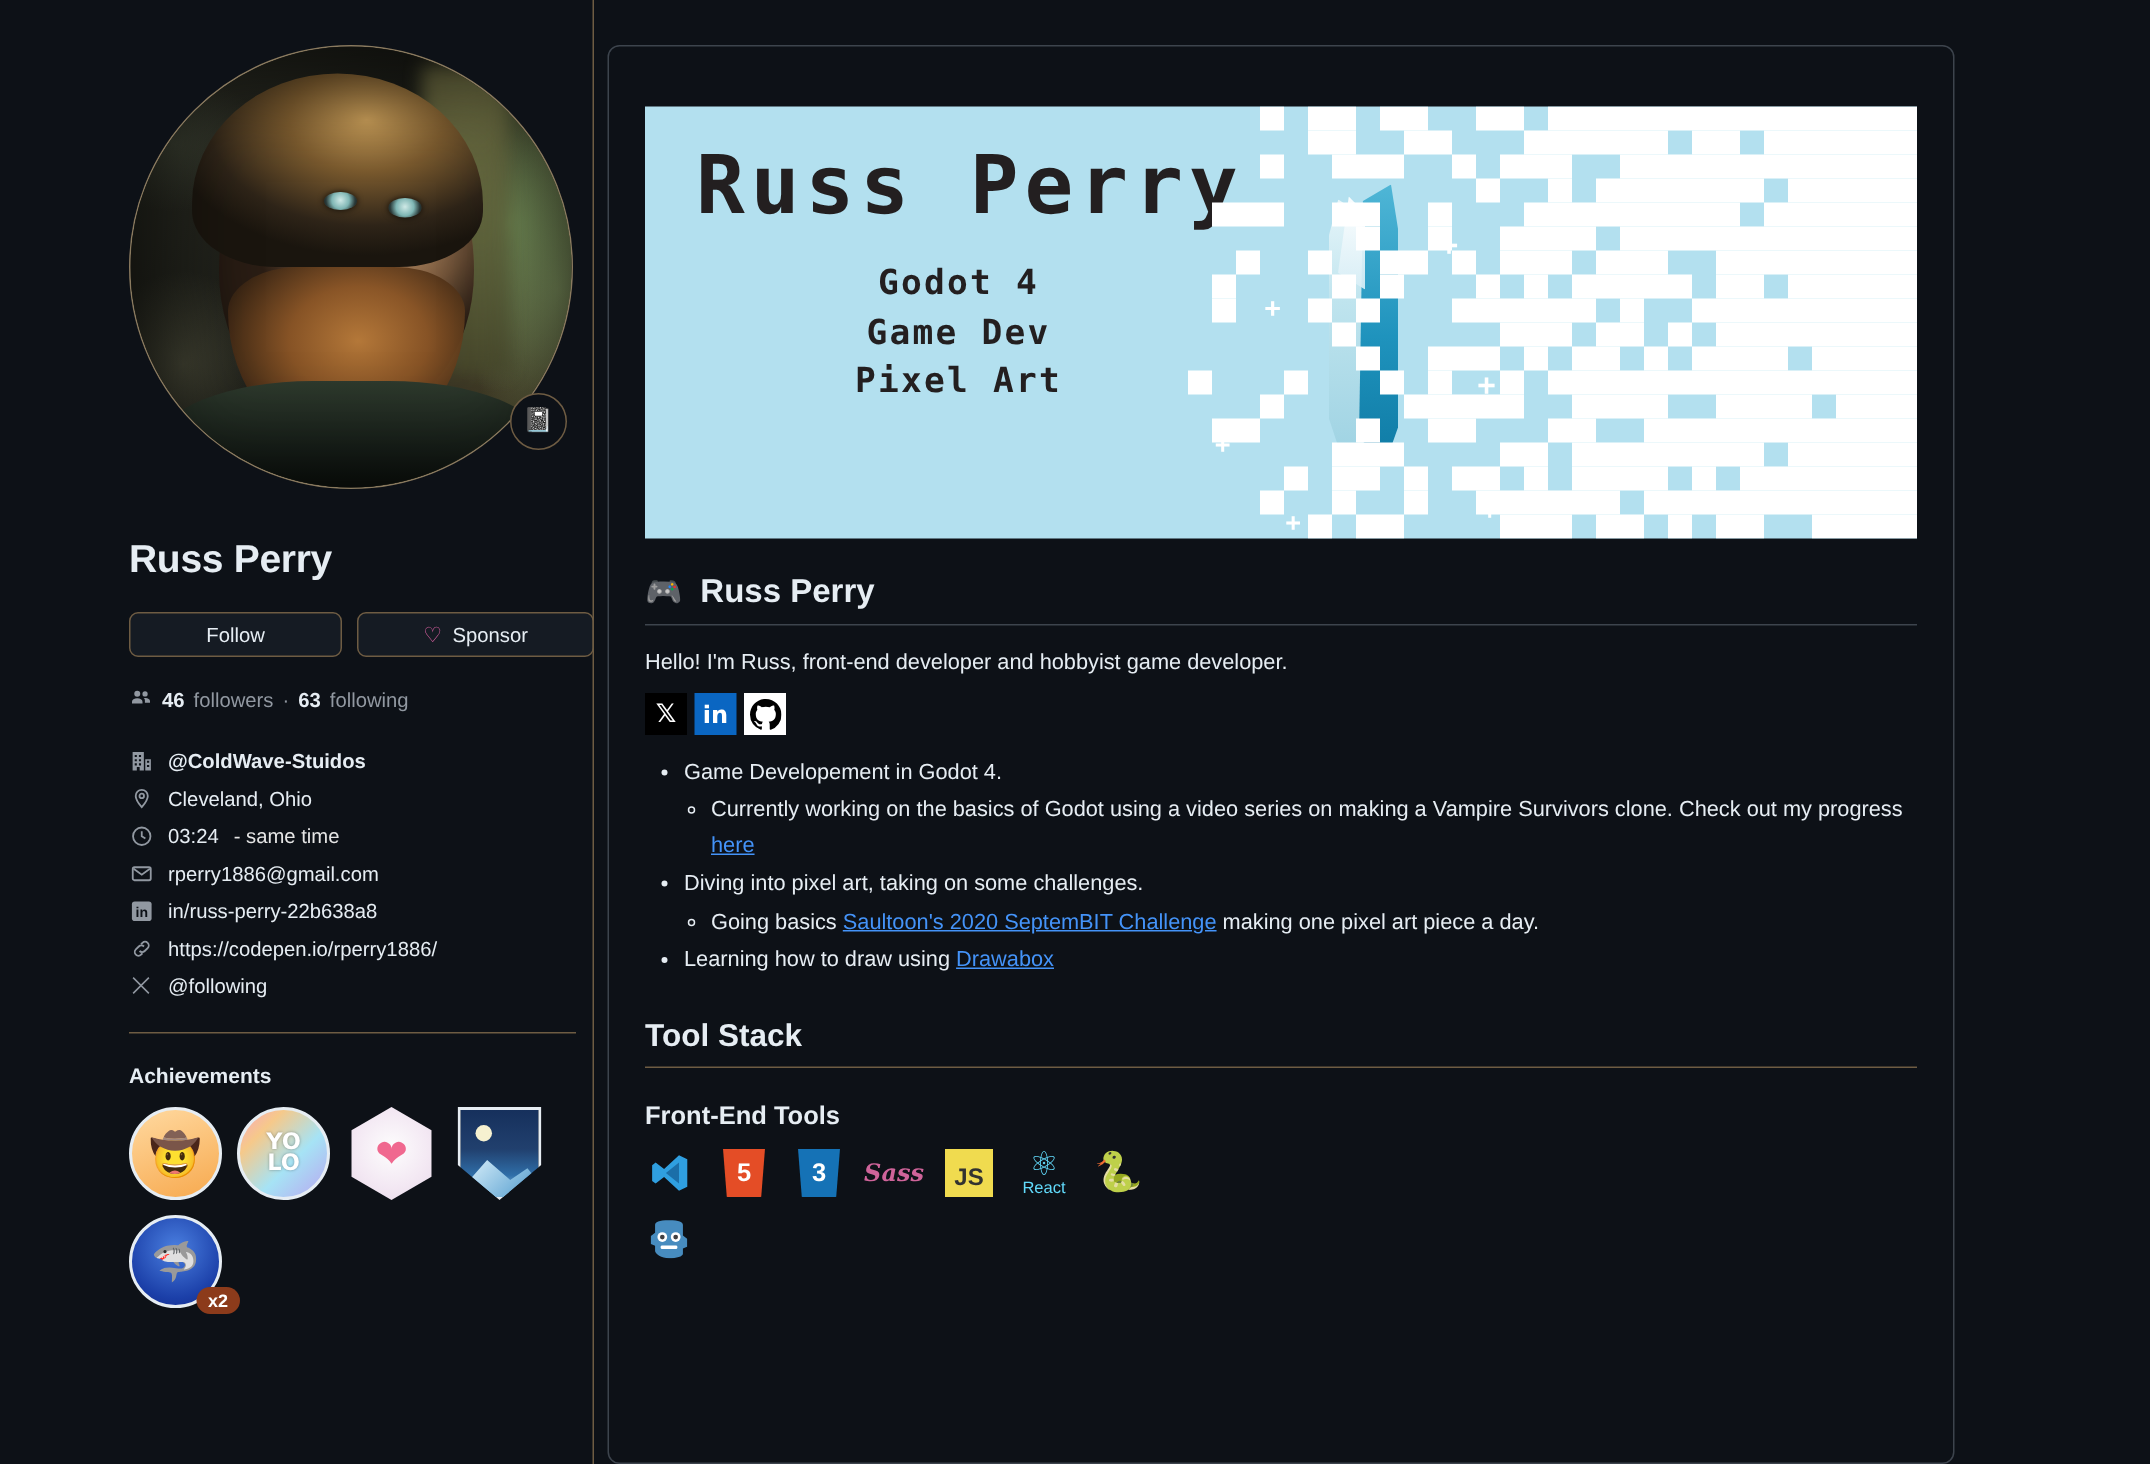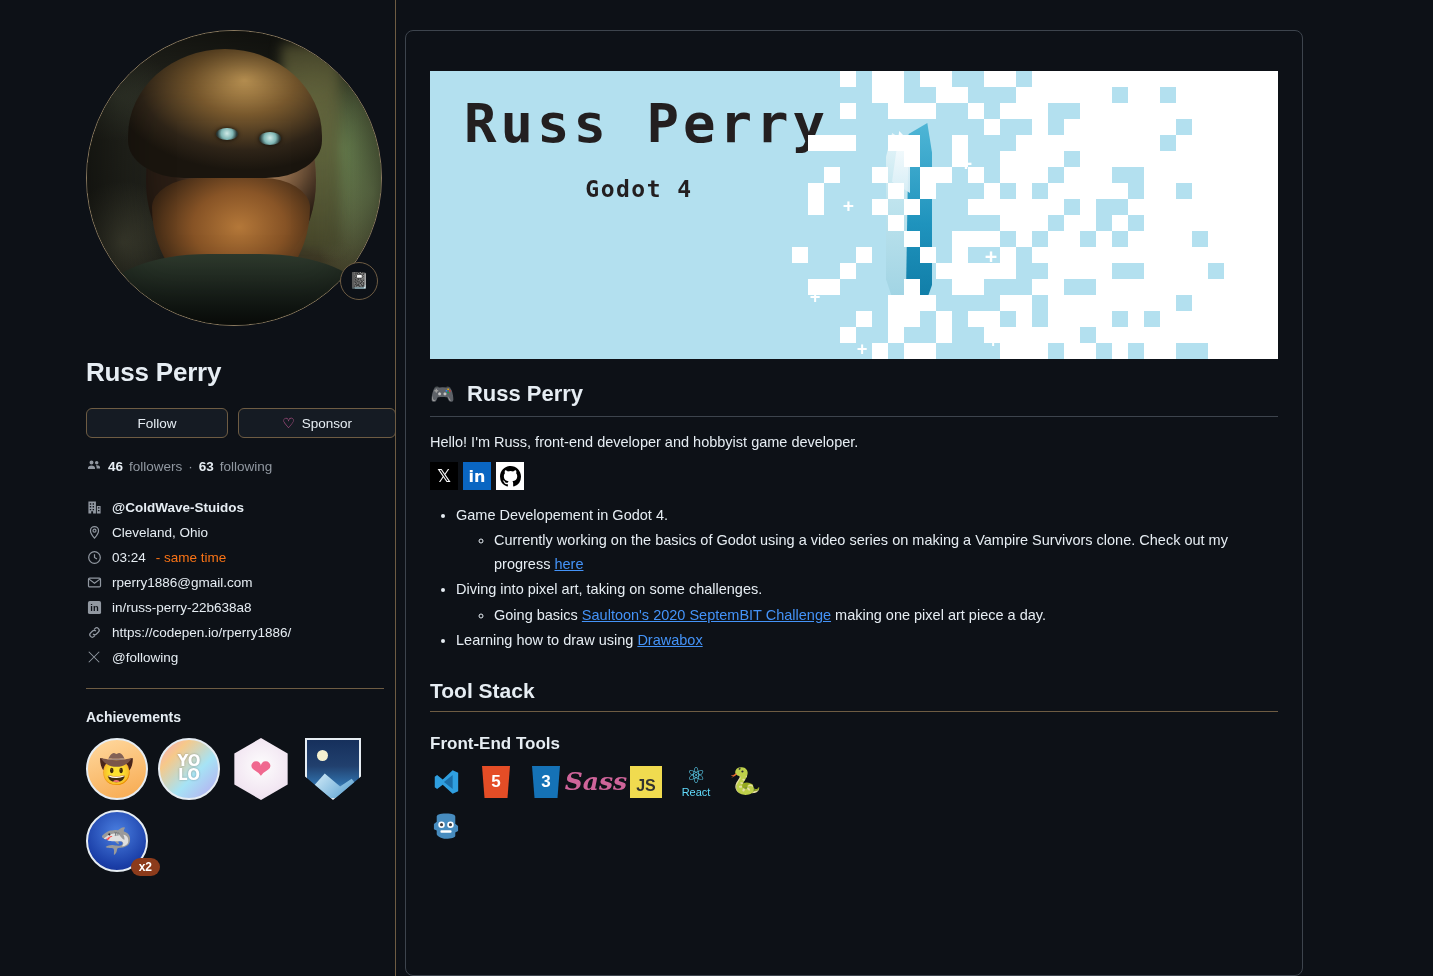--- a/index.html
+++ b/index.html
@@ -102,21 +102,21 @@
   .bio { font-size:14.5px; line-height:1.45; margin-top:22px; color:#e6edf3; width:290px; }
   .bio b { font-weight:600; }
 
   .counts { display:flex; align-items:center; gap:6px; font-size:13.5px; color:#9198a1; margin-top:19px; }
   .counts b { color:#e6edf3; font-weight:600; }
   .counts .sep { color:#9198a1; }
 
   .details { margin-top:22px; display:flex; flex-direction:column; gap:7px; }
   .drow { display:flex; align-items:center; gap:10px; font-size:13.5px; color:#e6edf3; height:18px;}
   .drow .ic { width:16px; height:16px; flex:0 0 16px; display:flex; align-items:center; justify-content:center; color:#9198a1; }
-  .drow .muted { color:#f97316; }
+  .drow .muted { color:#e5e5e5; }
   .drow b { font-weight:600; }
 
   .sec-div { height:1px; background:#6e5c43; margin:22px 0 0 0; width:298px; }
   .ach-title { font-size:14px; font-weight:600; margin-top:20px; color:#e6edf3; }
   .ach-grid { display:flex; flex-wrap:wrap; gap:10px; margin-top:13px; width:300px; }
   .ach { width:62px; height:62px; position:relative; }
   .ach .badge-circle {
     width:62px; height:62px; border-radius:50%;
     display:flex; align-items:center; justify-content:center;
     font-size:28px; border:2px solid #e6edf3;
@@ -215,30 +215,30 @@
   .sb.x { background:#000; color:#fff; font-size:17px; font-weight:700; font-family:"DejaVu Sans", sans-serif;}
   .sb.li { background:#0a66c2; color:#fff; font-size:16px; font-weight:700; font-family:"DejaVu Sans", sans-serif;}
   .sb.gh { background:#fff; color:#000; font-size:19px; }
 
   .rm-h2 {
     font-size:21px; font-weight:600; color:#e6edf3;
     margin-top:26px; padding-bottom:8px; border-bottom:1px solid #6e5c43;
   }
   ul.lvl1 { margin:14px 0 0 26px; }
   ul.lvl1 > li { font-size:14.5px; line-height:1.62; color:#e6edf3; margin-bottom:2px; }
-  ul.lvl2 { margin:2px 0 2px 38px; list-style:circle; }
+  ul.lvl2 { margin:2px 0 2px 18px; list-style:circle; }
   ul.lvl2 > li { font-size:14.5px; line-height:1.62; color:#e6edf3; }
   a.lnk { color:#4493f8; text-decoration:underline; cursor:pointer; }
 
   .rm-h3 { font-size:17px; font-weight:600; color:#e6edf3; margin-top:22px; }
   .tools { display:flex; gap:18px; margin-top:12px; align-items:center; }
   .tool { width:32px; height:32px; display:flex; align-items:center; justify-content:center; position:relative; }
   .t-html { width:28px; height:32px; background:#e44d26; clip-path:polygon(0 0,100% 0,91% 100%,50% 112%,9% 100%); color:#fff; font-weight:700; font-size:17px; display:flex; align-items:center; justify-content:center;}
   .t-css { width:28px; height:32px; background:#1572b6; clip-path:polygon(0 0,100% 0,91% 100%,50% 112%,9% 100%); color:#fff; font-weight:700; font-size:17px; display:flex; align-items:center; justify-content:center;}
-  .t-sass { color:#cf649a; font-family:"DejaVu Serif", serif; font-style:italic; font-size:25px; font-weight:700; }
+  .t-sass { color:#cf649a; font-family:"DejaVu Serif", serif; font-style:italic; font-size:16px; font-weight:700; }
   .t-js { width:32px; height:32px; background:#f0db4f; color:#323330; font-weight:700; font-size:16px; display:flex; align-items:flex-end; justify-content:center; padding-bottom:3px;}
   .t-react { color:#61dafb; font-size:11px; text-align:center; line-height:1;}
   .t-react .atom { font-size:22px; display:block; }
   .t-python { font-size:26px; }
 </style>
 </head>
 <body>
 
 <div class="page">
 
@@ -393,20 +393,22 @@
 
   <div class="main">
     <div class="readme">
 
 
       <div class="banner">
         <div class="banner-text">
           <div class="b-title">Russ Perry</div>
           <div class="b-lines">
             <div>Godot 4</div>
+            <div>Game Dev</div>
+            <div>Pixel Art</div>
           </div>
         </div>
         <div class="crystal">
           <div class="c-left"></div>
           <div class="c-right"></div>
           <div class="c-hi"></div>
         </div>
         <div class="spark" style="left:530px;top:82px;font-size:20px;">+</div>
         <div class="spark" style="left:413px;top:126px;font-size:18px;">+</div>
         <div class="spark" style="left:555px;top:175px;font-size:20px;">+</div>

